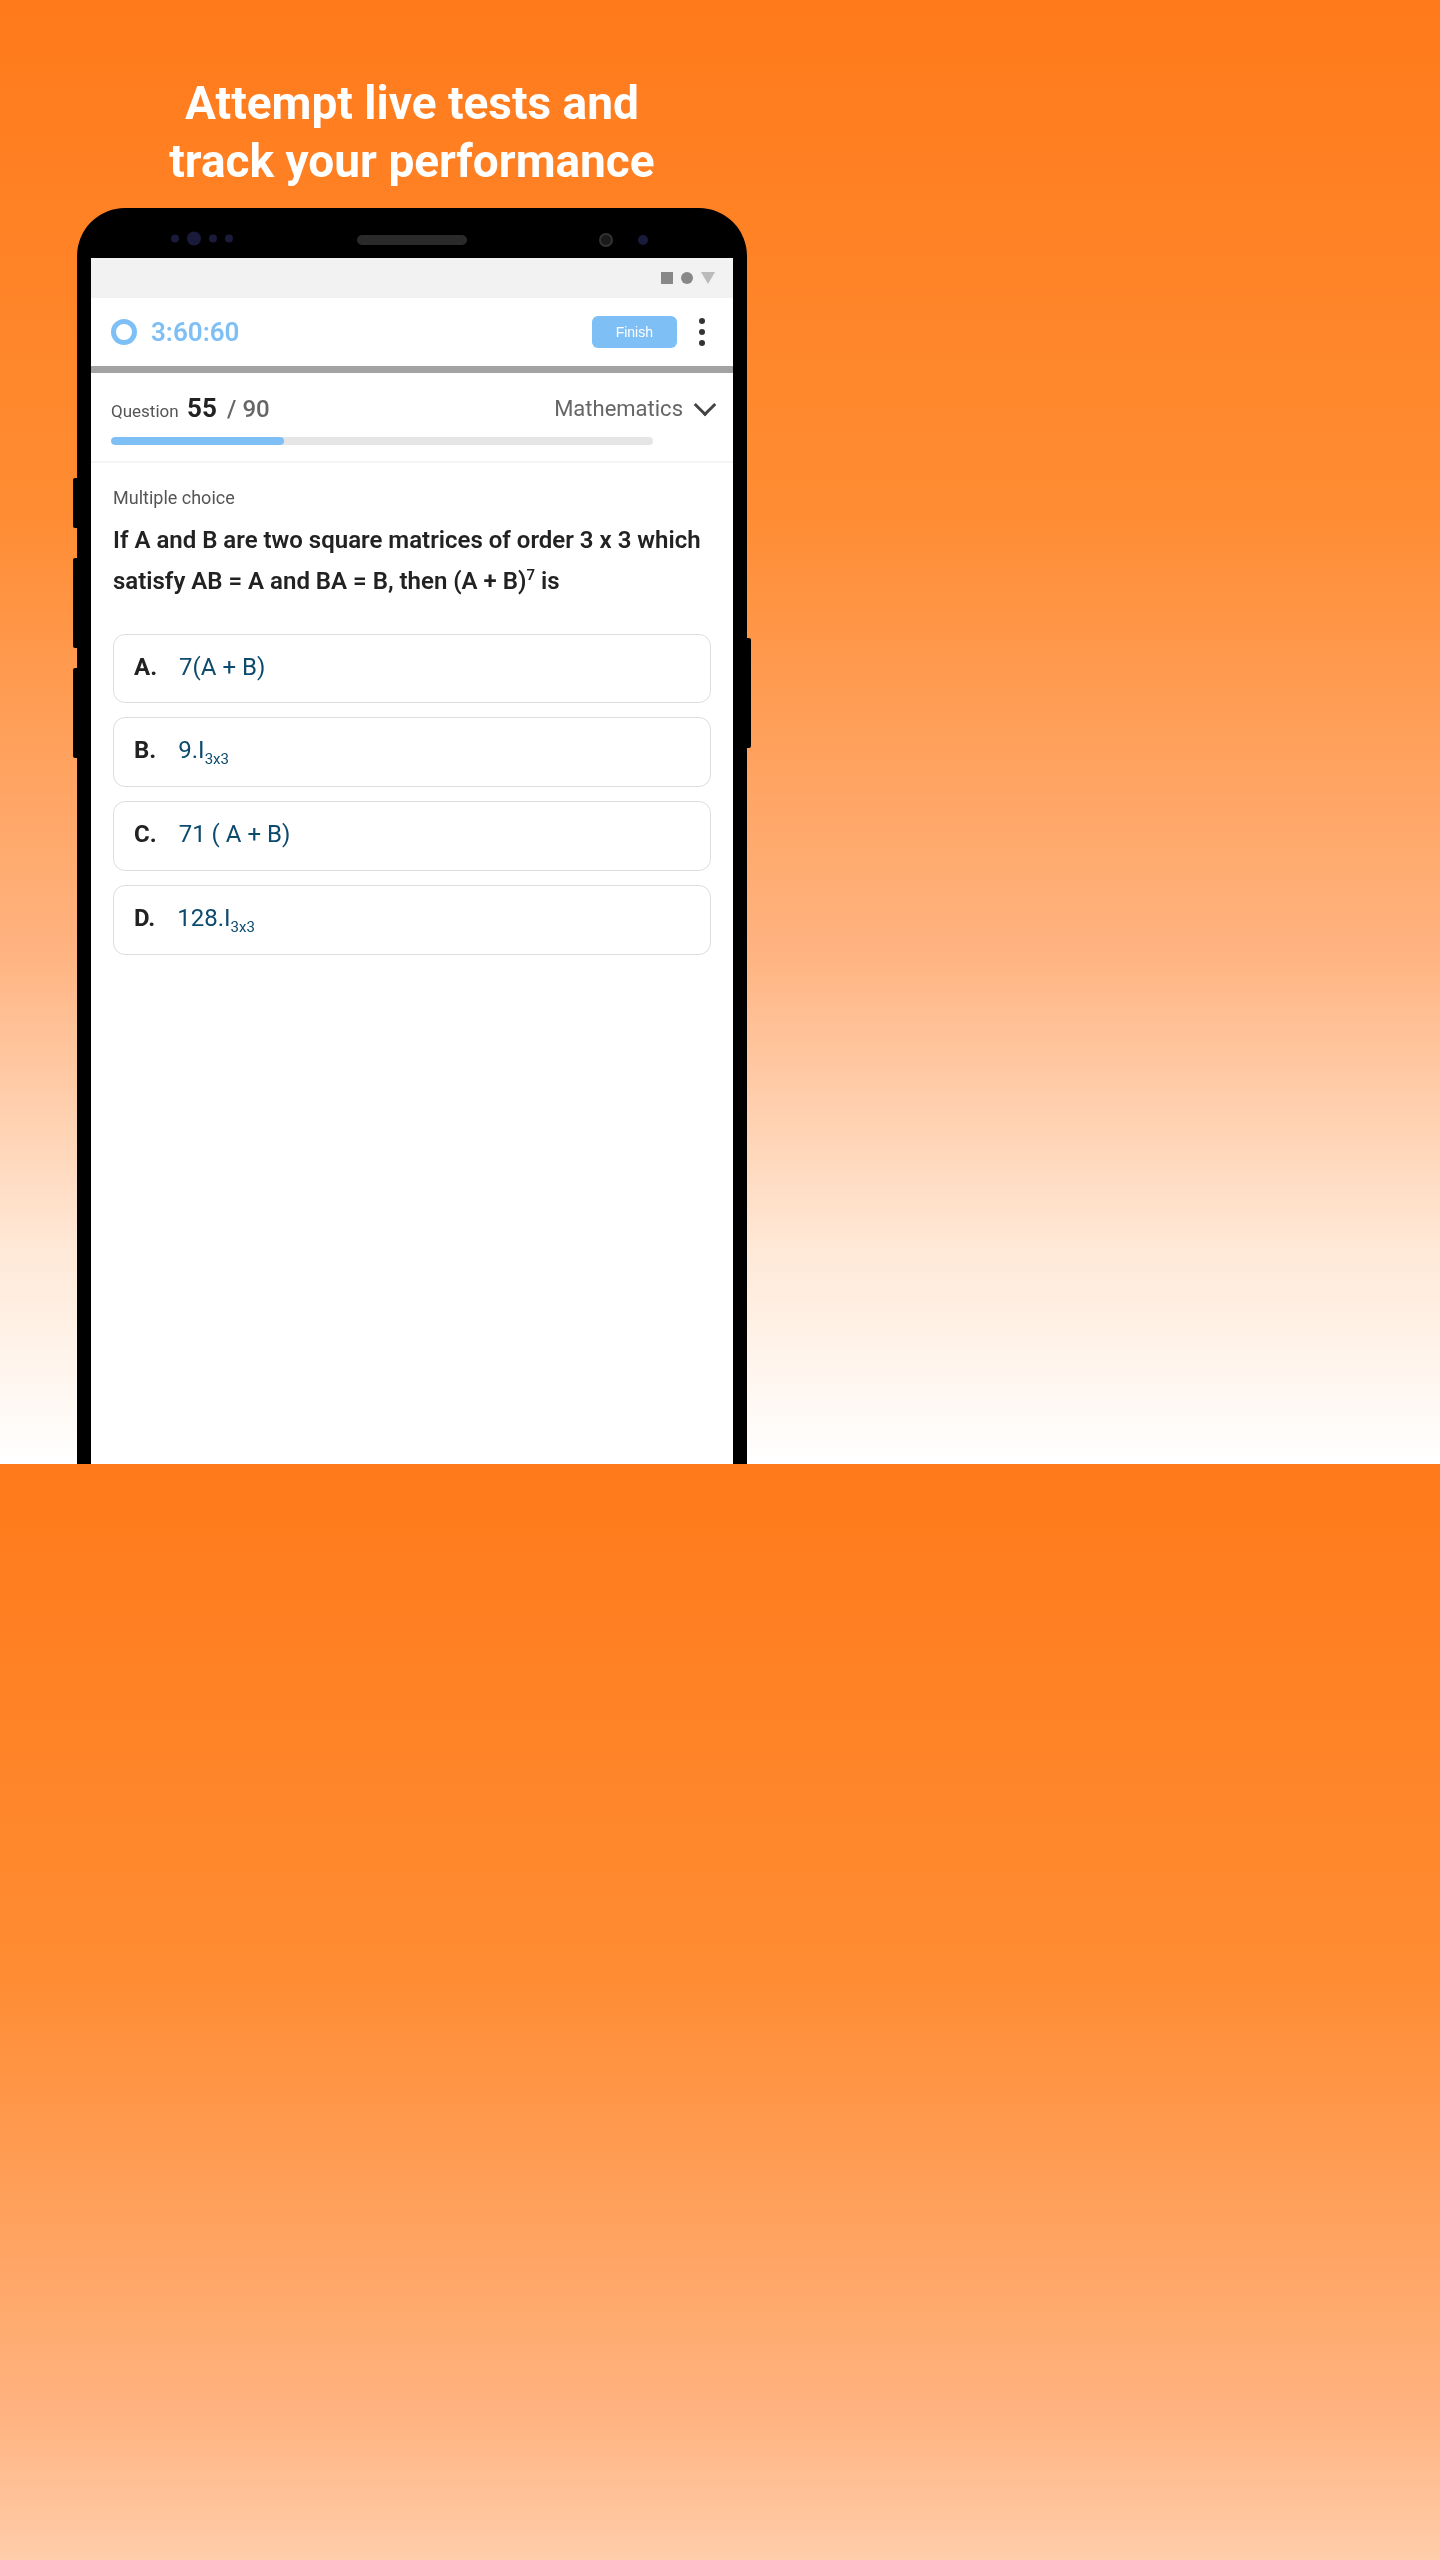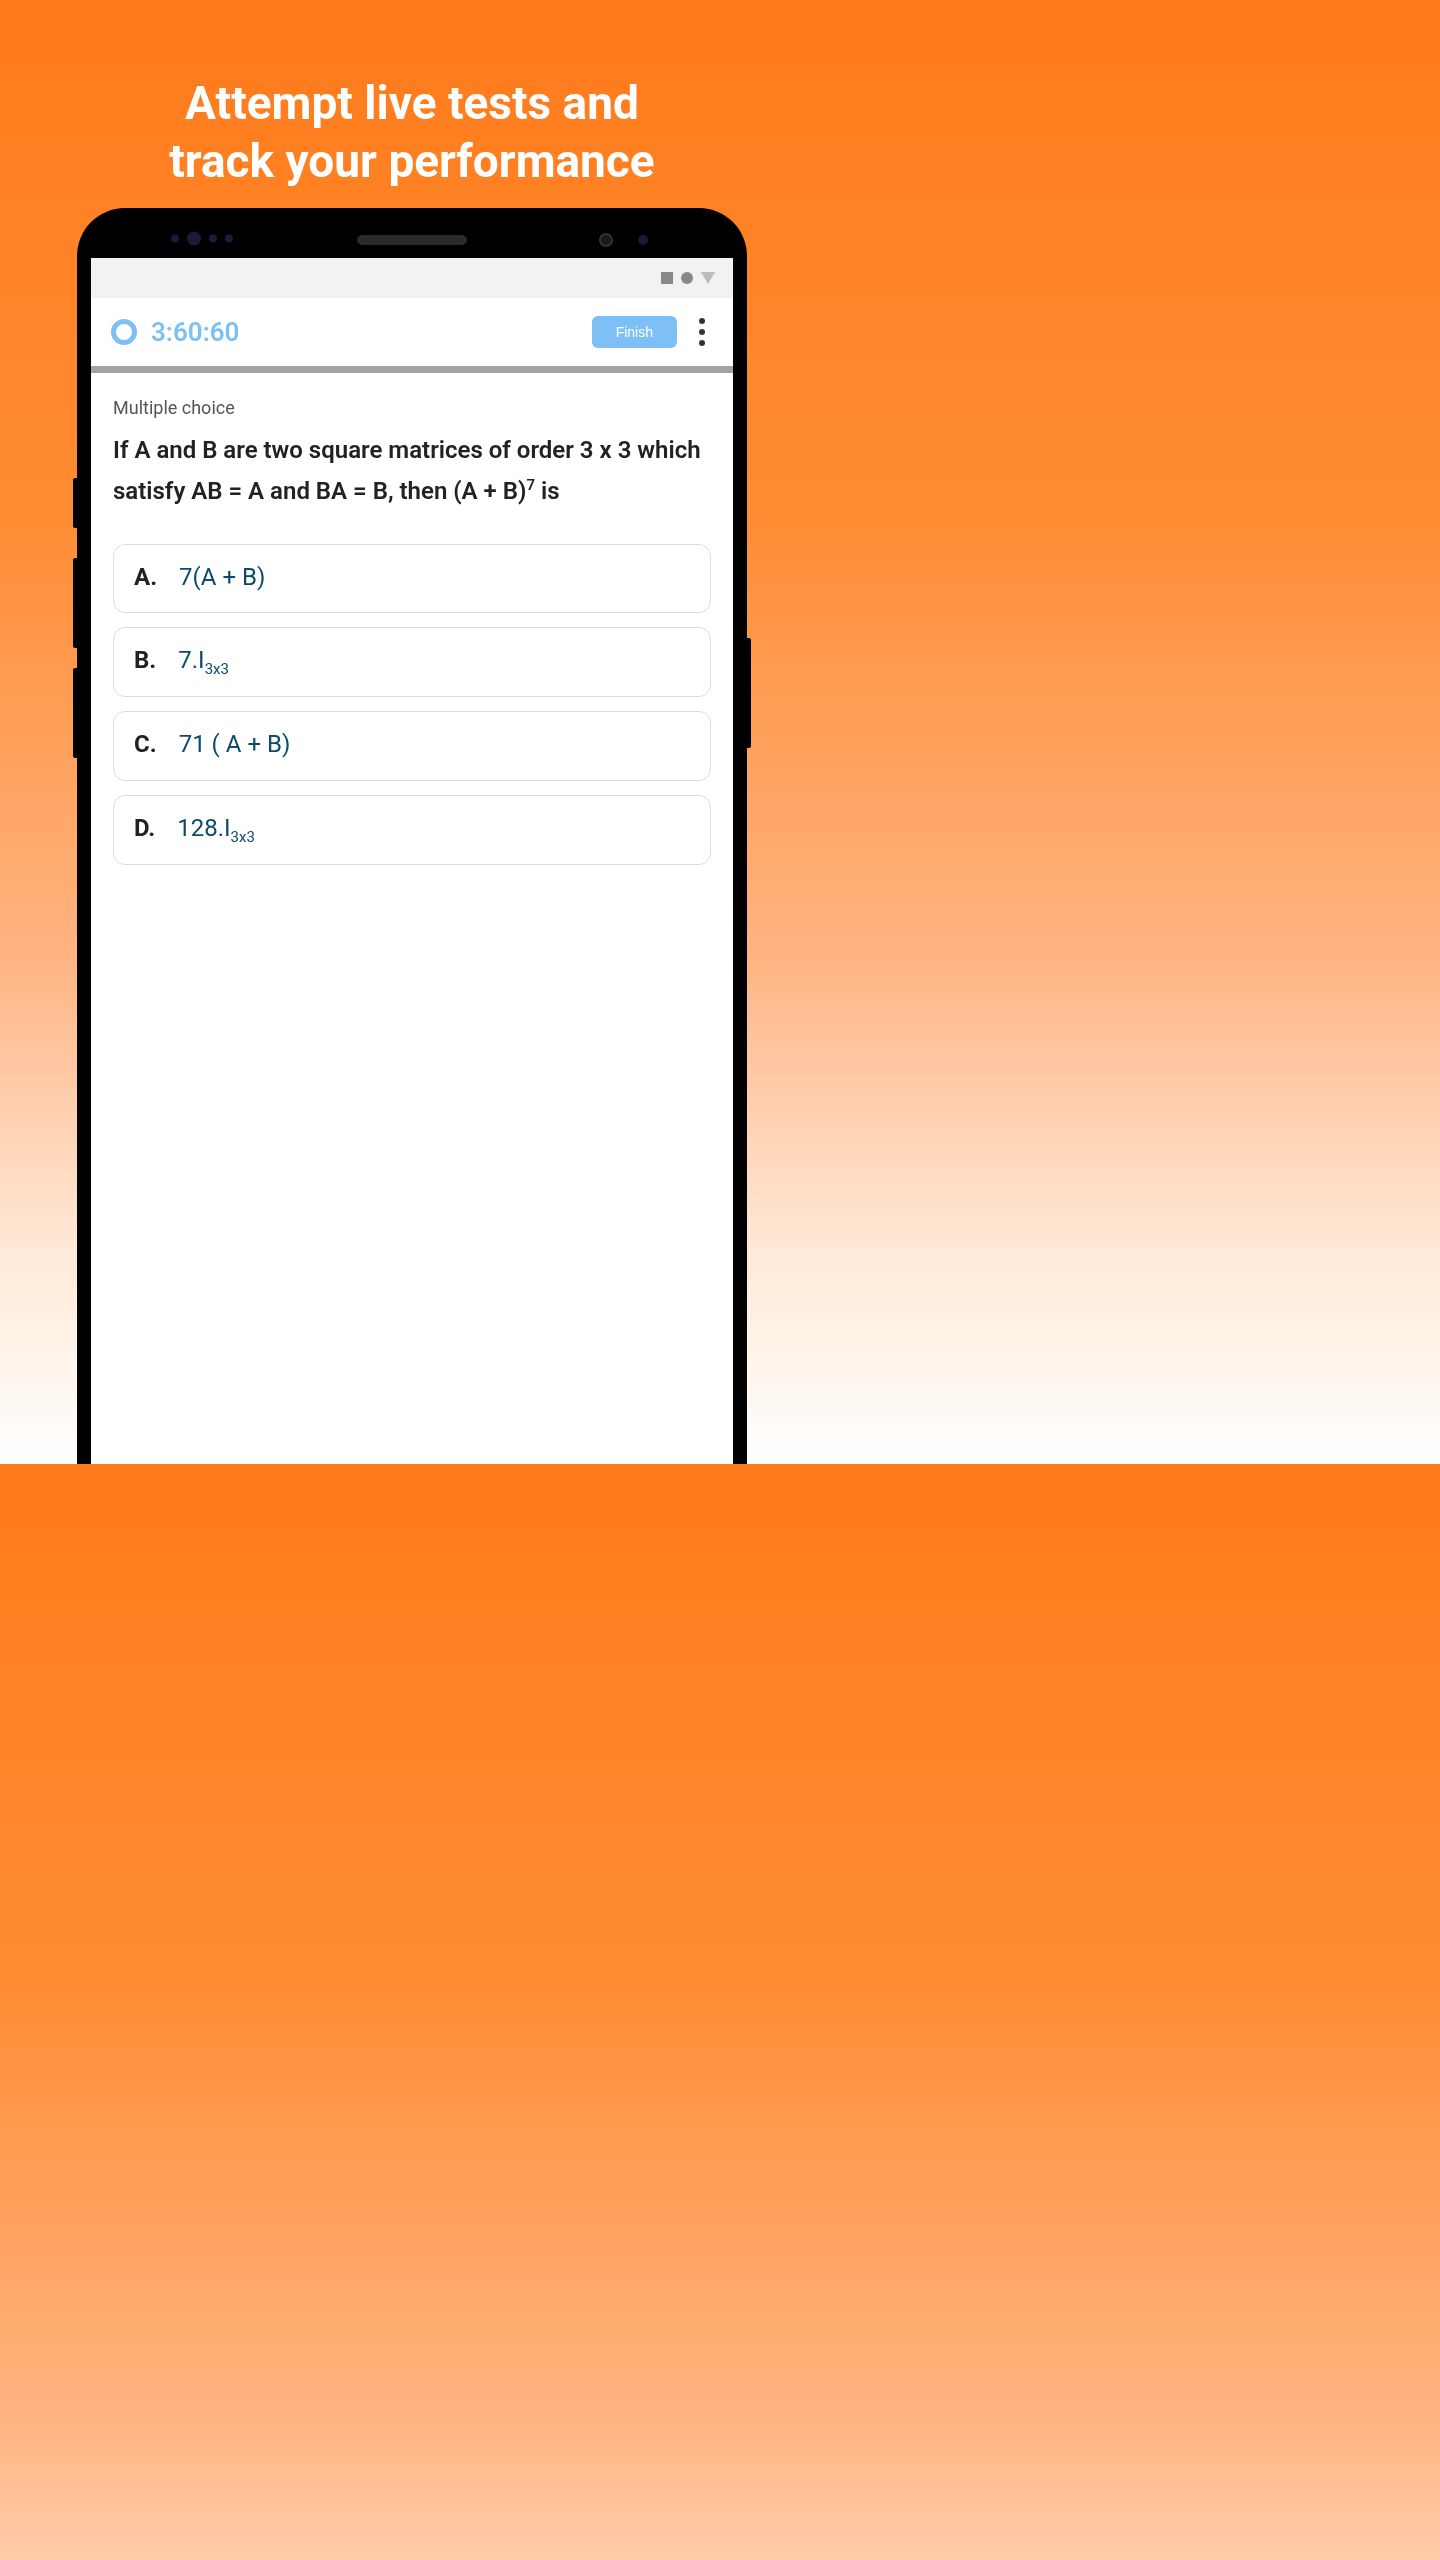--- a/index.html
+++ b/index.html
@@ -359,35 +359,51 @@
       <div class="timer-icon"></div>
       <div class="timer-text">3:60:60</div>
       <button class="finish-btn">Finish</button>
       <div class="menu-dots">
         <span></span>
           <span></span>
           <span></span>
       </div>
     </div>
 
+    <div class="progress-section">
+      <div class="progress-row">
+        <div class="question-counter">
+          <span>Question</span>&nbsp;
+          <span class="current">55</span>
+          <span class="total">&nbsp;<span>/</span>&nbsp;<span>90</span></span>
+        </div>
+        <div class="subject-dropdown">
+          <span>Mathematics</span>
+          <span class="chevron"></span>
+        </div>
+      </div>
+      <div class="progress-bar">
+        <div class="progress-fill"></div>
+      </div>
+    </div>
 
     <div class="question-area">
       <div class="question-type">Multiple choice</div>
       <div class="question-text">
         <span>If A and B are two square matrices of order 3 x 3 which satisfy AB = A and BA = B, then (A + B)</span><span class="sup">7</span><span> is</span>
       </div>
 
       <div class="options">
         <div class="option">
           <span class="option-letter">A.</span>
           <span class="option-text"><span>7(A + B)</span><span class="sub"></span></span>
         </div>
         <div class="option">
           <span class="option-letter">B.</span>
-          <span class="option-text"><span>7.I</span><span class="sub">3x3</span></span>
+          <span class="option-text"><span>9.I</span><span class="sub">3x3</span></span>
         </div>
         <div class="option">
           <span class="option-letter">C.</span>
           <span class="option-text"><span>71 ( A + B)</span><span class="sub"></span></span>
         </div>
         <div class="option">
           <span class="option-letter">D.</span>
           <span class="option-text"><span>128.I</span><span class="sub">3x3</span></span>
         </div>
       </div>

